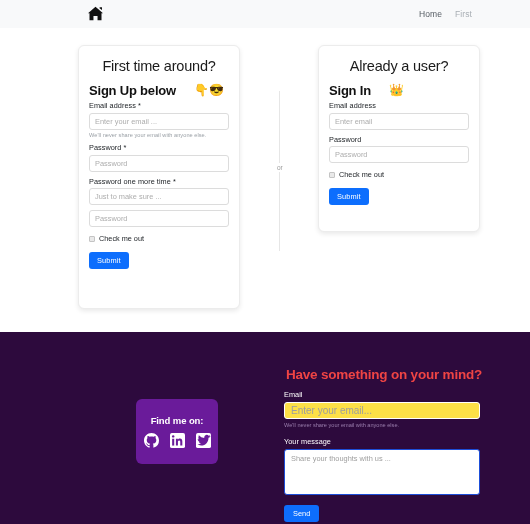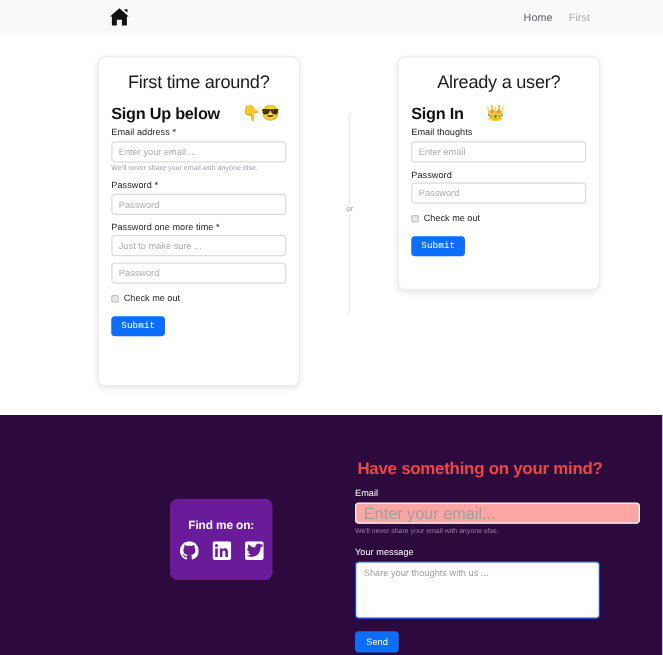--- a/index.html
+++ b/index.html
@@ -81,21 +81,21 @@
   .check-row { display: flex; align-items: center; gap: 4px; margin-top: 7px; margin-bottom: 6px; }
   .check-box {
     width: 6px; height: 6px; border: 1px solid #c4c4c4;
     background: #e9e9e9; border-radius: 1px; cursor: pointer;
   }
   .check-label { font-size: 7.3px; color: #212529; cursor: pointer; }
 
   .btn-primary {
     display: inline-block;
     background: #0d6efd; border: none; border-radius: 3px;
-    color: #fff; font-family: Liberation Mono, monospace;
+    color: #fff; font-family: Liberation Sans, sans-serif;
     font-size: 7.4px; padding: 4px 8px; cursor: pointer;
     letter-spacing: .1px;
   }
 
   
   .divider { position: absolute; left: 279px; top: 63px; height: 160px; width: 2px; }
   .divider-line { position: absolute; left: 0; top: 0; width: 1px; height: 160px; background: #e6e6e6; }
   .divider-word {
     position: absolute; left: -4px; top: 72px;
     background: #fff; font-size: 6.5px; color: #9b9b9b; padding: 1px 2px;
@@ -111,23 +111,23 @@
     position: absolute; left: 284px; top: 35px; width: 200px;
     text-align: center;
     font-size: 13.5px; font-weight: 700; color: #ef4444; letter-spacing: -.2px;
   }
   .footer-form { position: absolute; left: 284px; top: 58px; width: 196px; }
   .footer-label {
     font-size: 7.3px; color: #ffffff; display: block; margin-bottom: 3px;
     letter-spacing: .05px;
   }
   .footer-input {
-    display: block; width: 228px; height: 17px;
-    border: 1px solid #ffffff; border-radius: 3px; background: #fca5a5;
-    font-family: "Liberation Sans", sans-serif; font-size: 13px; color: #495057;
+    display: block; width: 196px; height: 17px;
+    border: 1px solid #ffffff; border-radius: 3px; background: #fde047;
+    font-family: "Liberation Sans", sans-serif; font-size: 10px; color: #495057;
     padding: 0 6px;
   }
   .footer-input::placeholder { color: #9e9e9e; }
   .footer-help { font-size: 5.6px; color: #9b7fae; margin-top: 2.5px; display: block; }
   .footer-textarea {
     display: block; width: 196px; height: 46px;
     border: 1px solid #1d4ed8; border-radius: 3px; background: #fff;
     font-family: "Liberation Sans", sans-serif; font-size: 7.4px; color: #495057;
     padding: 4px 6px; resize: none;
   }
@@ -212,21 +212,21 @@
     </div>
 
     <div class="card card-signin">
       <div class="card-title">Already a user?</div>
       <div class="form-heading">
         <span>Sign In</span>
         <span class="emoji">👑</span>
       </div>
 
       <div class="field">
-        <label class="field-label">Email thoughts</label>
+        <label class="field-label">Email address</label>
         <input class="field-input" type="text" placeholder="Enter email" style="">
       </div>
 
       <div class="field">
         <label class="field-label">Password</label>
         <input class="field-input" type="text" placeholder="Password" style="">
       </div>
 
       <div class="check-row">
         <span class="check-box"></span>

